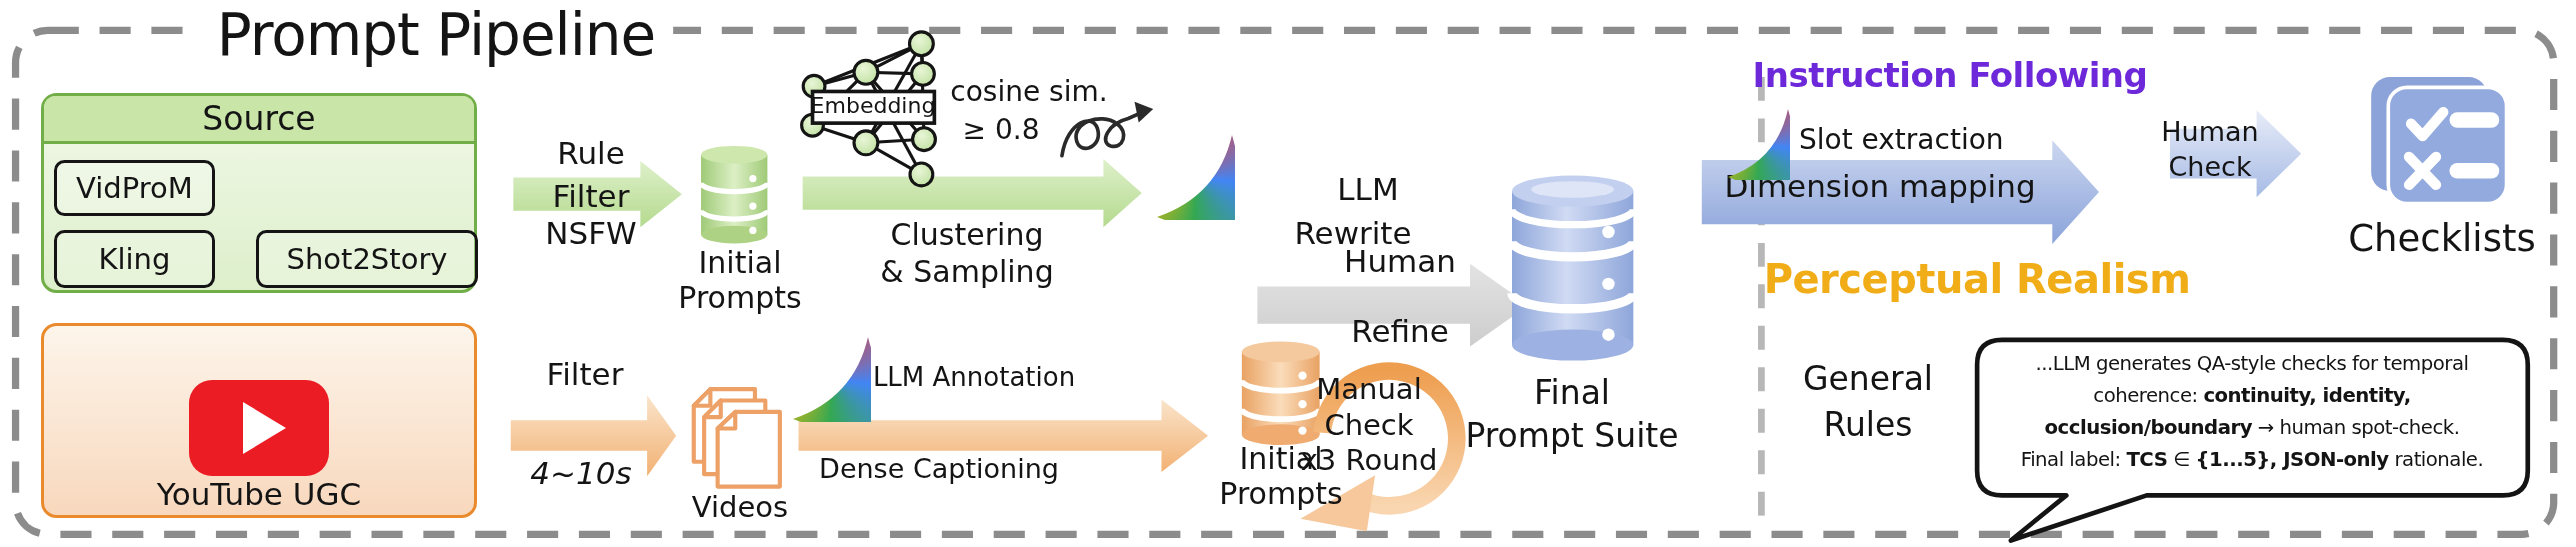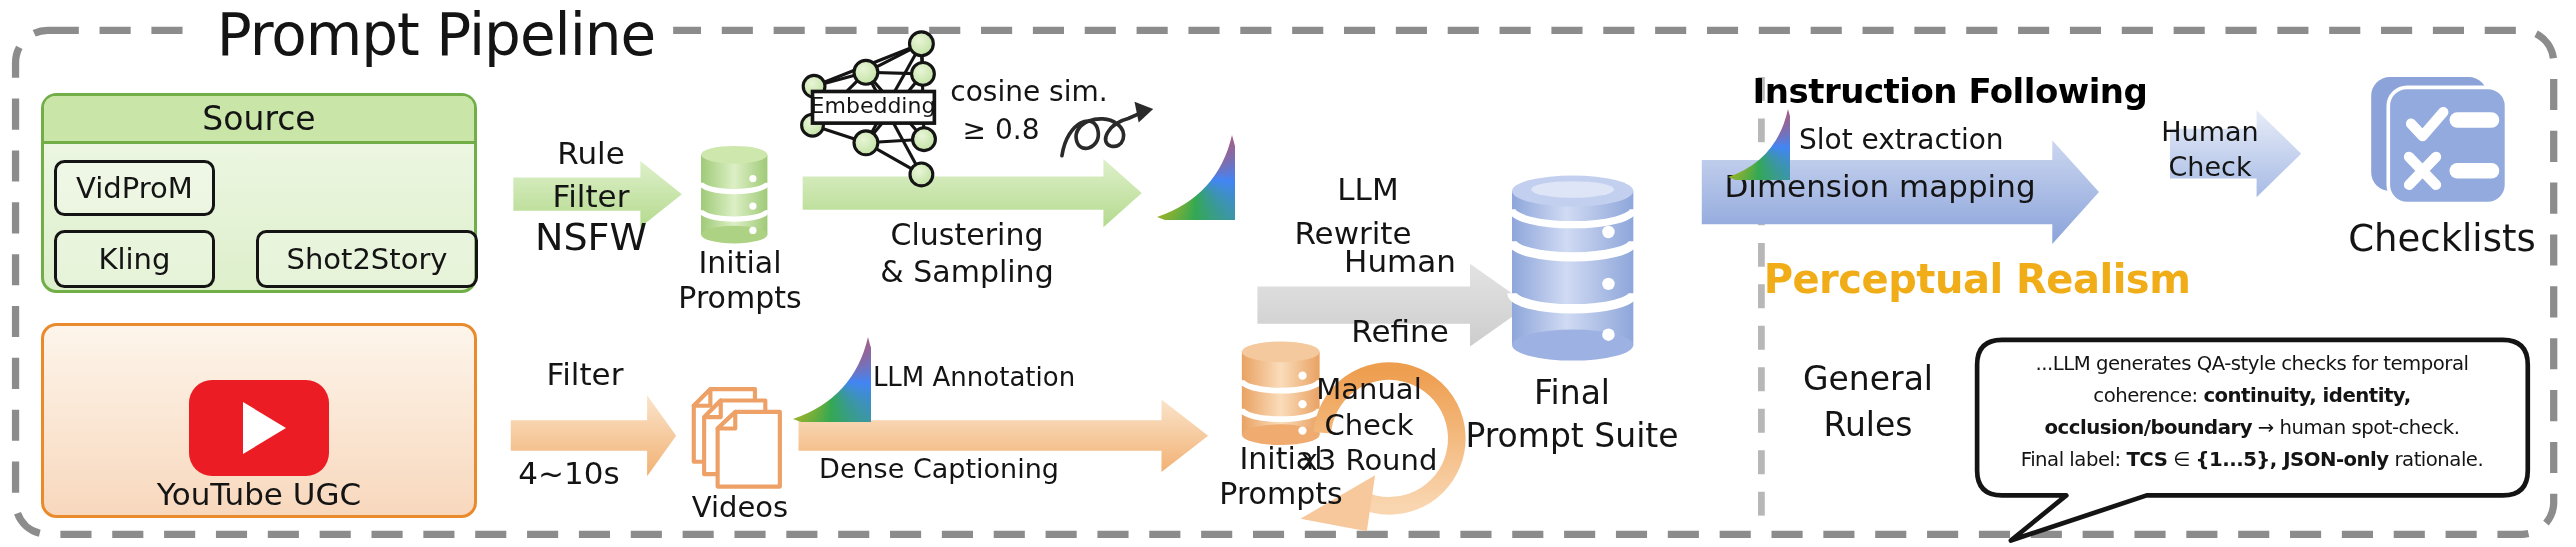--- a/index.html
+++ b/index.html
@@ -13,21 +13,21 @@
   .box{position:absolute;border:3.6px solid;border-radius:15.6px;z-index:2;}
   .box-head{position:absolute;left:0;top:0;right:0;height:45px;border-bottom:3.6px solid;
             border-radius:11.4px 11.4px 0 0;display:flex;align-items:center;justify-content:center;font-size:33px;}
   .src-item{position:absolute;border:3.1px solid #141414;border-radius:10.4px;display:flex;
             align-items:center;justify-content:center;font-size:29px;background:rgba(255,255,255,0.25);z-index:3;}
   .gem{position:absolute;z-index:5;background:conic-gradient(from 0deg,#ea4335 0deg,#4285f4 96deg,#34a853 182deg,#fbbc04 268deg,#ea4335 360deg);}
   .gem-lg{width:78px;height:85px;clip-path:path("M75,0 Q89,61 150,82 Q89,103 75,164 Q61,103 0,82 Q61,61 75,0 Z");}
   .gem-sm{width:62px;height:71px;clip-path:path("M60,0 Q71,51 120,68 Q71,85 60,136 Q49,85 0,68 Q49,51 60,0 Z");}
   .yt{position:absolute;background:#ec1c24;border-radius:23px;z-index:3;display:flex;align-items:center;justify-content:center;}
   .yt-tri{width:0;height:0;border-left:43px solid #fff;border-top:26px solid transparent;border-bottom:26px solid transparent;margin-left:11.4px;}
-  .blue-b{color:#000000;font-weight:700;letter-spacing:-0.5px;margin-top:16px;}
+  .blue-b{color:#6d28d9;font-weight:700;letter-spacing:-0.5px;}
   .gold-b{color:#f0ad18;font-weight:700;letter-spacing:-0.5px;}
   .note-line{position:absolute;transform:translateX(-50%);white-space:nowrap;font-size:19.7px;letter-spacing:-0.5px;z-index:5;}
   .b{font-weight:700;}
 </style>
 </head>
 <body>
 
 <div id="canvas">
 
   <svg id="bg" viewBox="0 0 4968 1056">
@@ -198,37 +198,37 @@
 
   <div class="box" style="left:41px;top:323px;width:430px;height:189px;border-color:#e98b2d;background:linear-gradient(#fdf5eb,#f8d8bd);">
     <div class="yt" style="left:145px;top:54px;width:140px;height:96px;">
       <div class="yt-tri"></div>
     </div>
     <div class="t" style="left:215px;top:153px;font-size:31px;position:absolute;">YouTube UGC</div>
   </div>
 
   <div class="t" style="left:591px;top:138px;font-size:31px;">Rule</div>
   <div class="t" style="left:591px;top:181px;font-size:31px;">Filter</div>
-  <div class="t" style="left:591px;top:218px;font-size:38px;">NSFW</div>
+  <div class="t" style="left:591px;top:218px;font-size:31px;">NSFW</div>
   <div class="t" style="left:740px;top:248px;font-size:30px;">Initial</div>
   <div class="t" style="left:740px;top:283px;font-size:30px;">Prompts</div>
   <div class="t" style="left:873px;top:95px;font-size:22px;">Embedding</div>
   <div class="t" style="left:1029px;top:78px;font-size:28px;">cosine sim.</div>
   <div class="t" style="left:1001px;top:116px;font-size:28px;">≥ 0.8</div>
   <div class="t" style="left:967px;top:220px;font-size:30px;">Clustering</div>
   <div class="t" style="left:967px;top:257px;font-size:30px;">&amp; Sampling</div>
   <div class="t" style="left:1348px;top:174px;font-size:31px;margin-left:20px;">LLM</div>
   <div class="t" style="left:1353px;top:218px;font-size:31px;">Rewrite</div>
   <div class="t" style="left:1400px;top:246px;font-size:31px;">Human</div>
   <div class="t" style="left:1400px;top:316px;font-size:31px;">Refine</div>
   <div class="t" style="left:1572px;top:376px;font-size:33px;">Final</div>
   <div class="t" style="left:1572px;top:419px;font-size:33px;">Prompt Suite</div>
 
   <div class="t" style="left:585px;top:359px;font-size:31px;">Filter</div>
-  <div class="t" style="left:569px;top:458px;font-size:31px;">4~10s</div>
+  <div class="t" style="left:581px;top:458px;font-size:31px;font-style:italic;">4~10s</div>
   <div class="t" style="left:740px;top:493px;font-size:29px;">Videos</div>
   <div class="t" style="left:974px;top:364px;font-size:26px;">LLM Annotation</div>
   <div class="t" style="left:939px;top:455px;font-size:27px;">Dense Captioning</div>
   <div class="t" style="left:1281px;top:444px;font-size:30px;">Initial</div>
   <div class="t" style="left:1281px;top:479px;font-size:30px;">Prompts</div>
   <div class="t" style="left:1369px;top:375px;font-size:29px;">Manual</div>
   <div class="t" style="left:1369px;top:411px;font-size:29px;">Check</div>
   <div class="t" style="left:1369px;top:446px;font-size:29px;">x3 Round</div>
 
   <div class="t blue-b" style="left:1950px;top:58px;font-size:34px;">Instruction Following</div>

